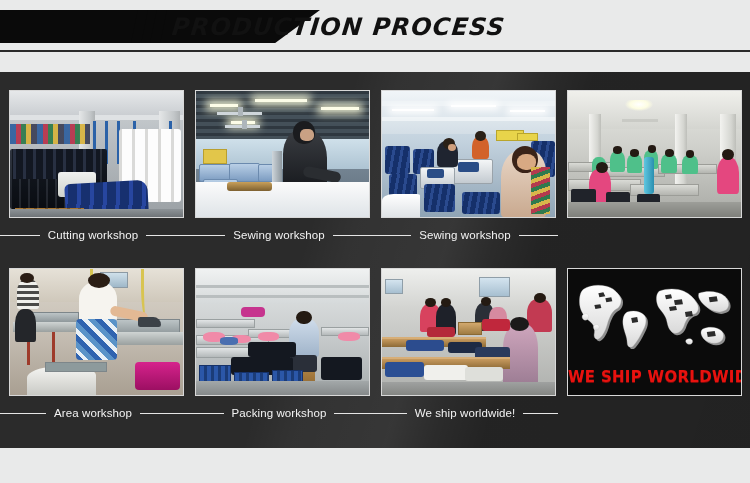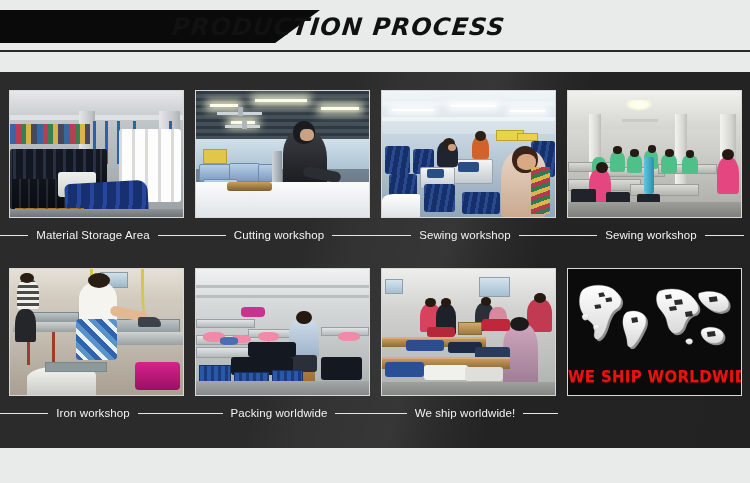--- a/index.html
+++ b/index.html
@@ -402,25 +402,20 @@
           <div class="sb-head" style="left:89%;top:46%;width:7%;height:9%"></div>
           <div class="sb-mach" style="left:2%;top:78%;width:14%;height:12%"></div>
           <div class="sb-mach" style="left:22%;top:80%;width:14%;height:12%"></div>
           <div class="sb-mach" style="left:40%;top:82%;width:13%;height:11%"></div>
           <div class="sb-cyanhose"></div>
           <div class="sb-floor"></div>
         </div>
       </div>
 
       <div class="cap-row">
-        <div class="cap">
-          <span class="cap-line"></span>
-          <span class="cap-text">Material Storage Area</span>
-          <span class="cap-line"></span>
-        </div>
         <div class="cap">
           <span class="cap-line"></span>
           <span class="cap-text">Cutting workshop</span>
           <span class="cap-line"></span>
         </div>
         <div class="cap">
           <span class="cap-line"></span>
           <span class="cap-text">Sewing workshop</span>
           <span class="cap-line"></span>
         </div>
@@ -565,26 +560,26 @@
               </g>
             </g>
           </svg>
           <div class="wm-text">WE SHIP WORLDWIDE!</div>
         </div>
       </div>
 
       <div class="cap-row">
         <div class="cap">
           <span class="cap-line"></span>
-          <span class="cap-text">Iron workshop</span>
+          <span class="cap-text">Area workshop</span>
           <span class="cap-line"></span>
         </div>
         <div class="cap">
           <span class="cap-line"></span>
-          <span class="cap-text">Packing worldwide</span>
+          <span class="cap-text">Packing workshop</span>
           <span class="cap-line"></span>
         </div>
         <div class="cap">
           <span class="cap-line"></span>
           <span class="cap-text">We ship worldwide!</span>
           <span class="cap-line"></span>
         </div>
       </div>
     </div>
   </div>

